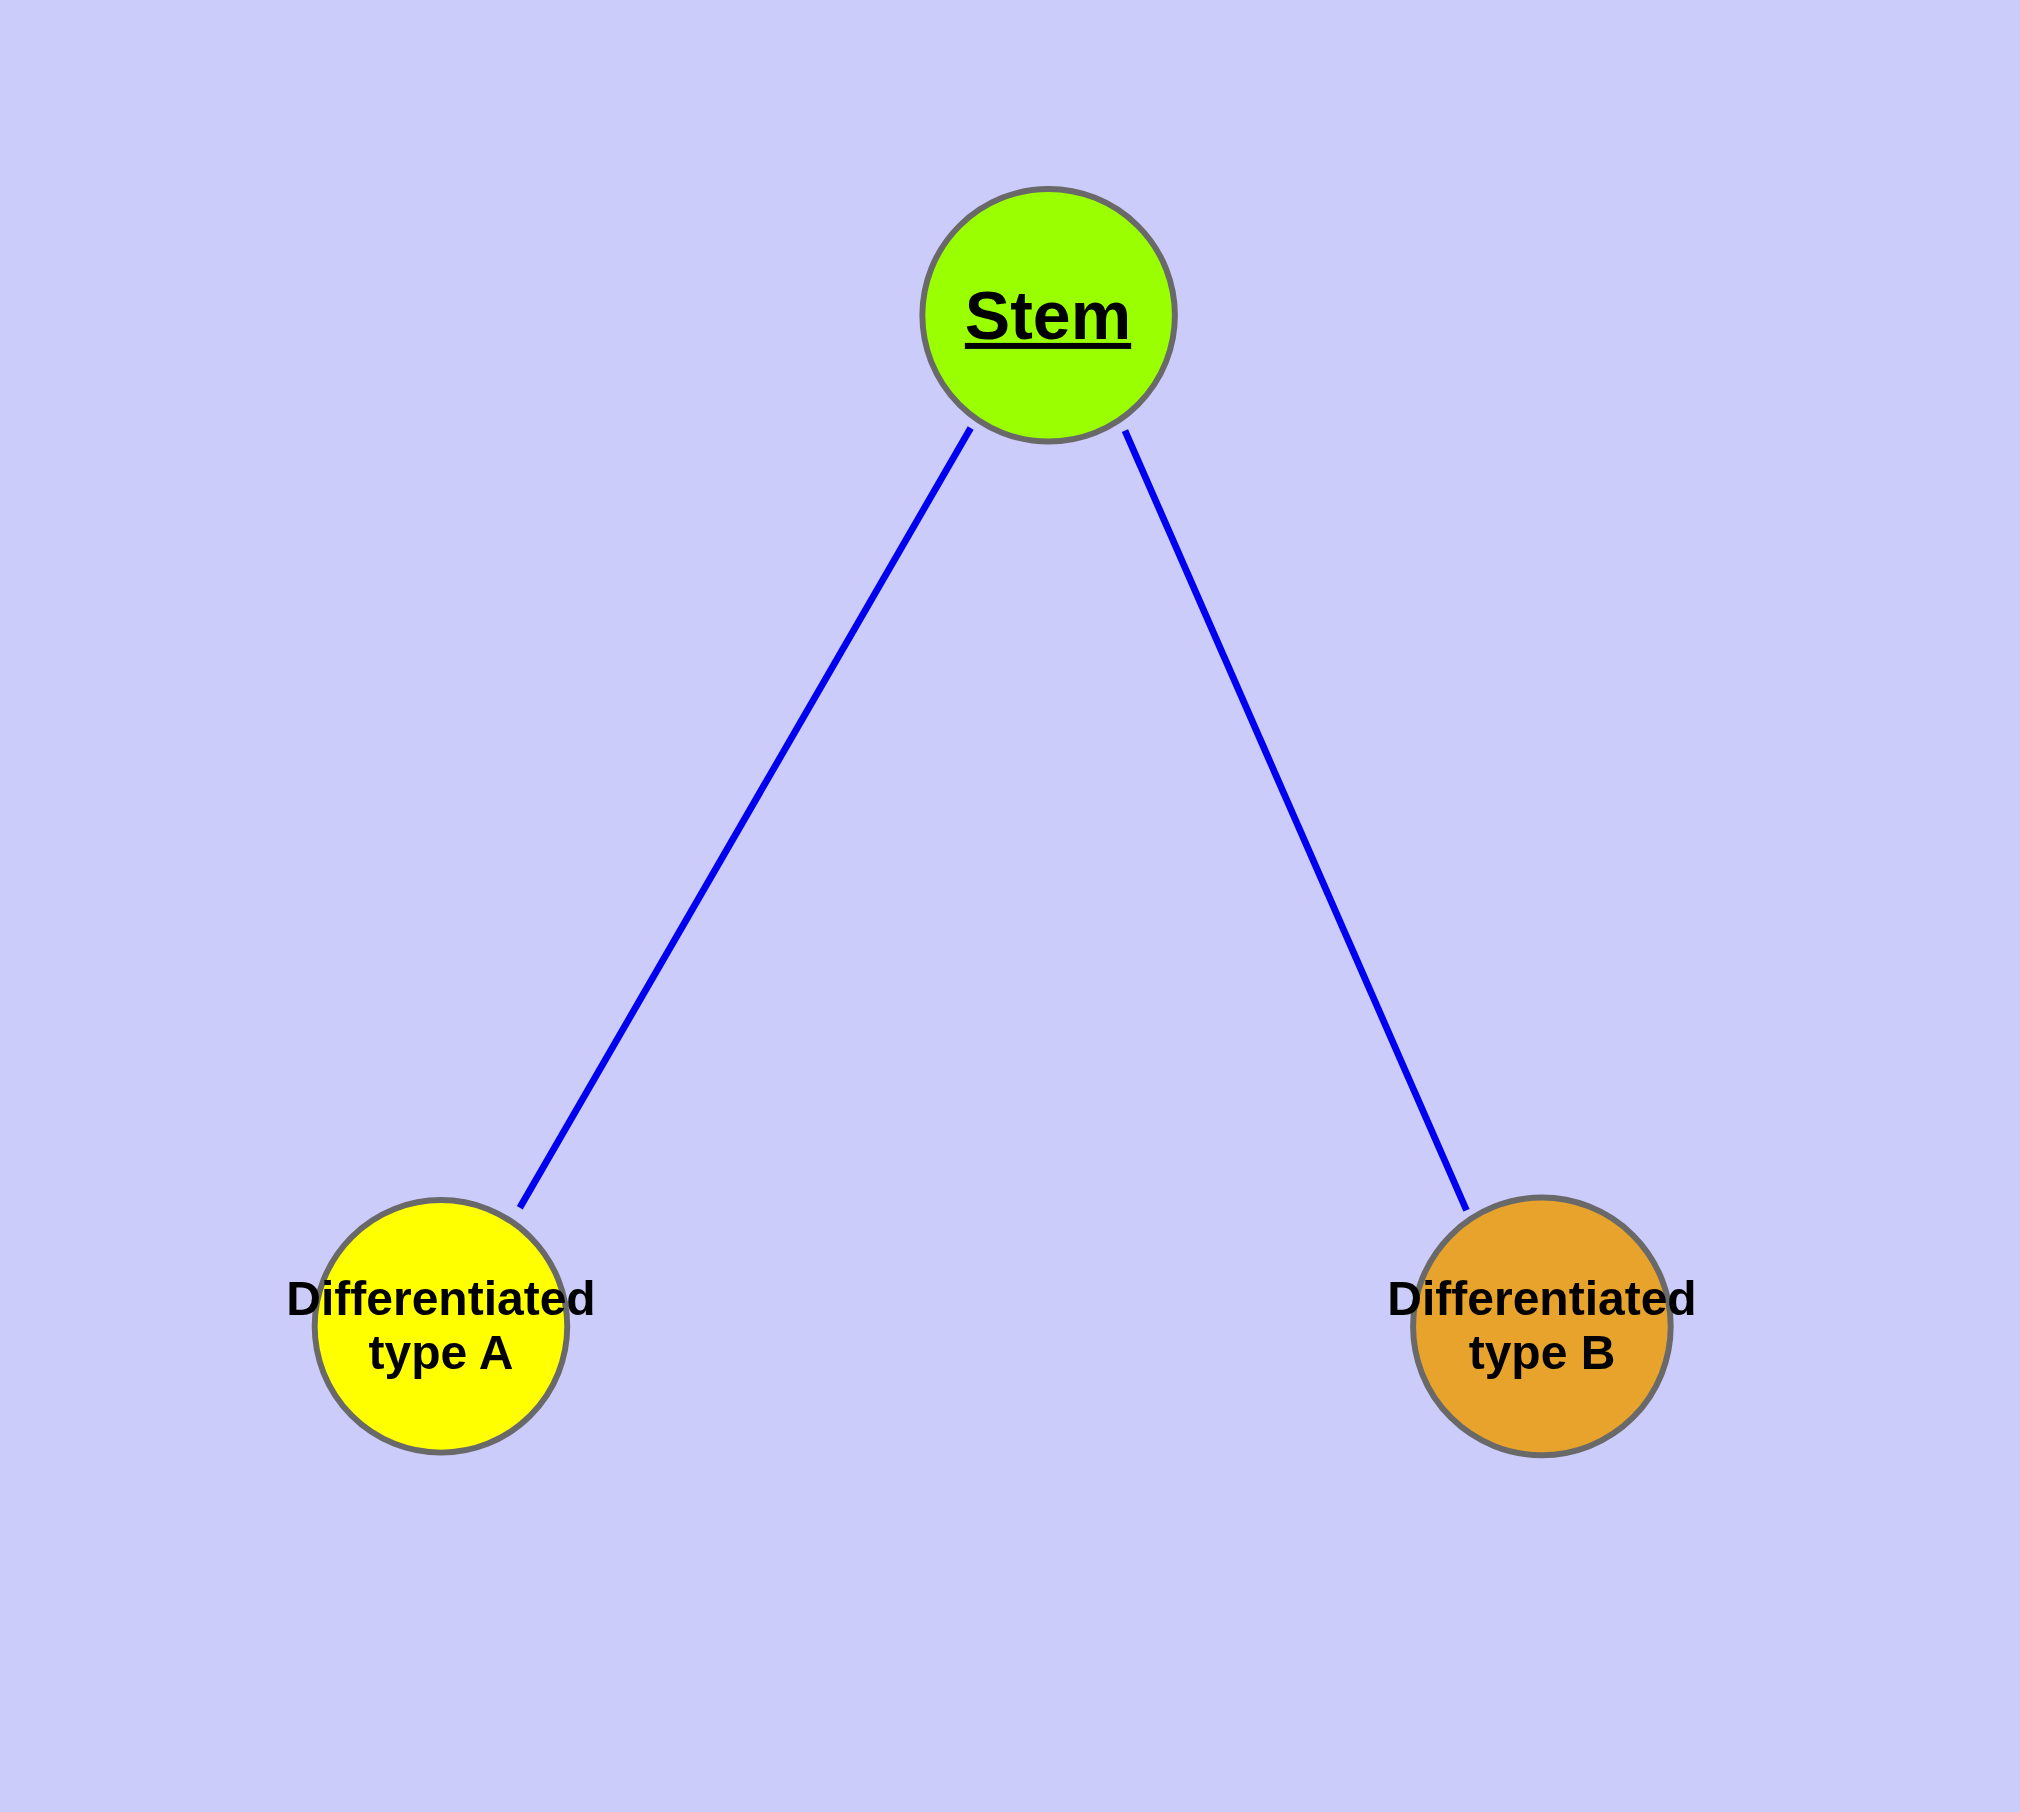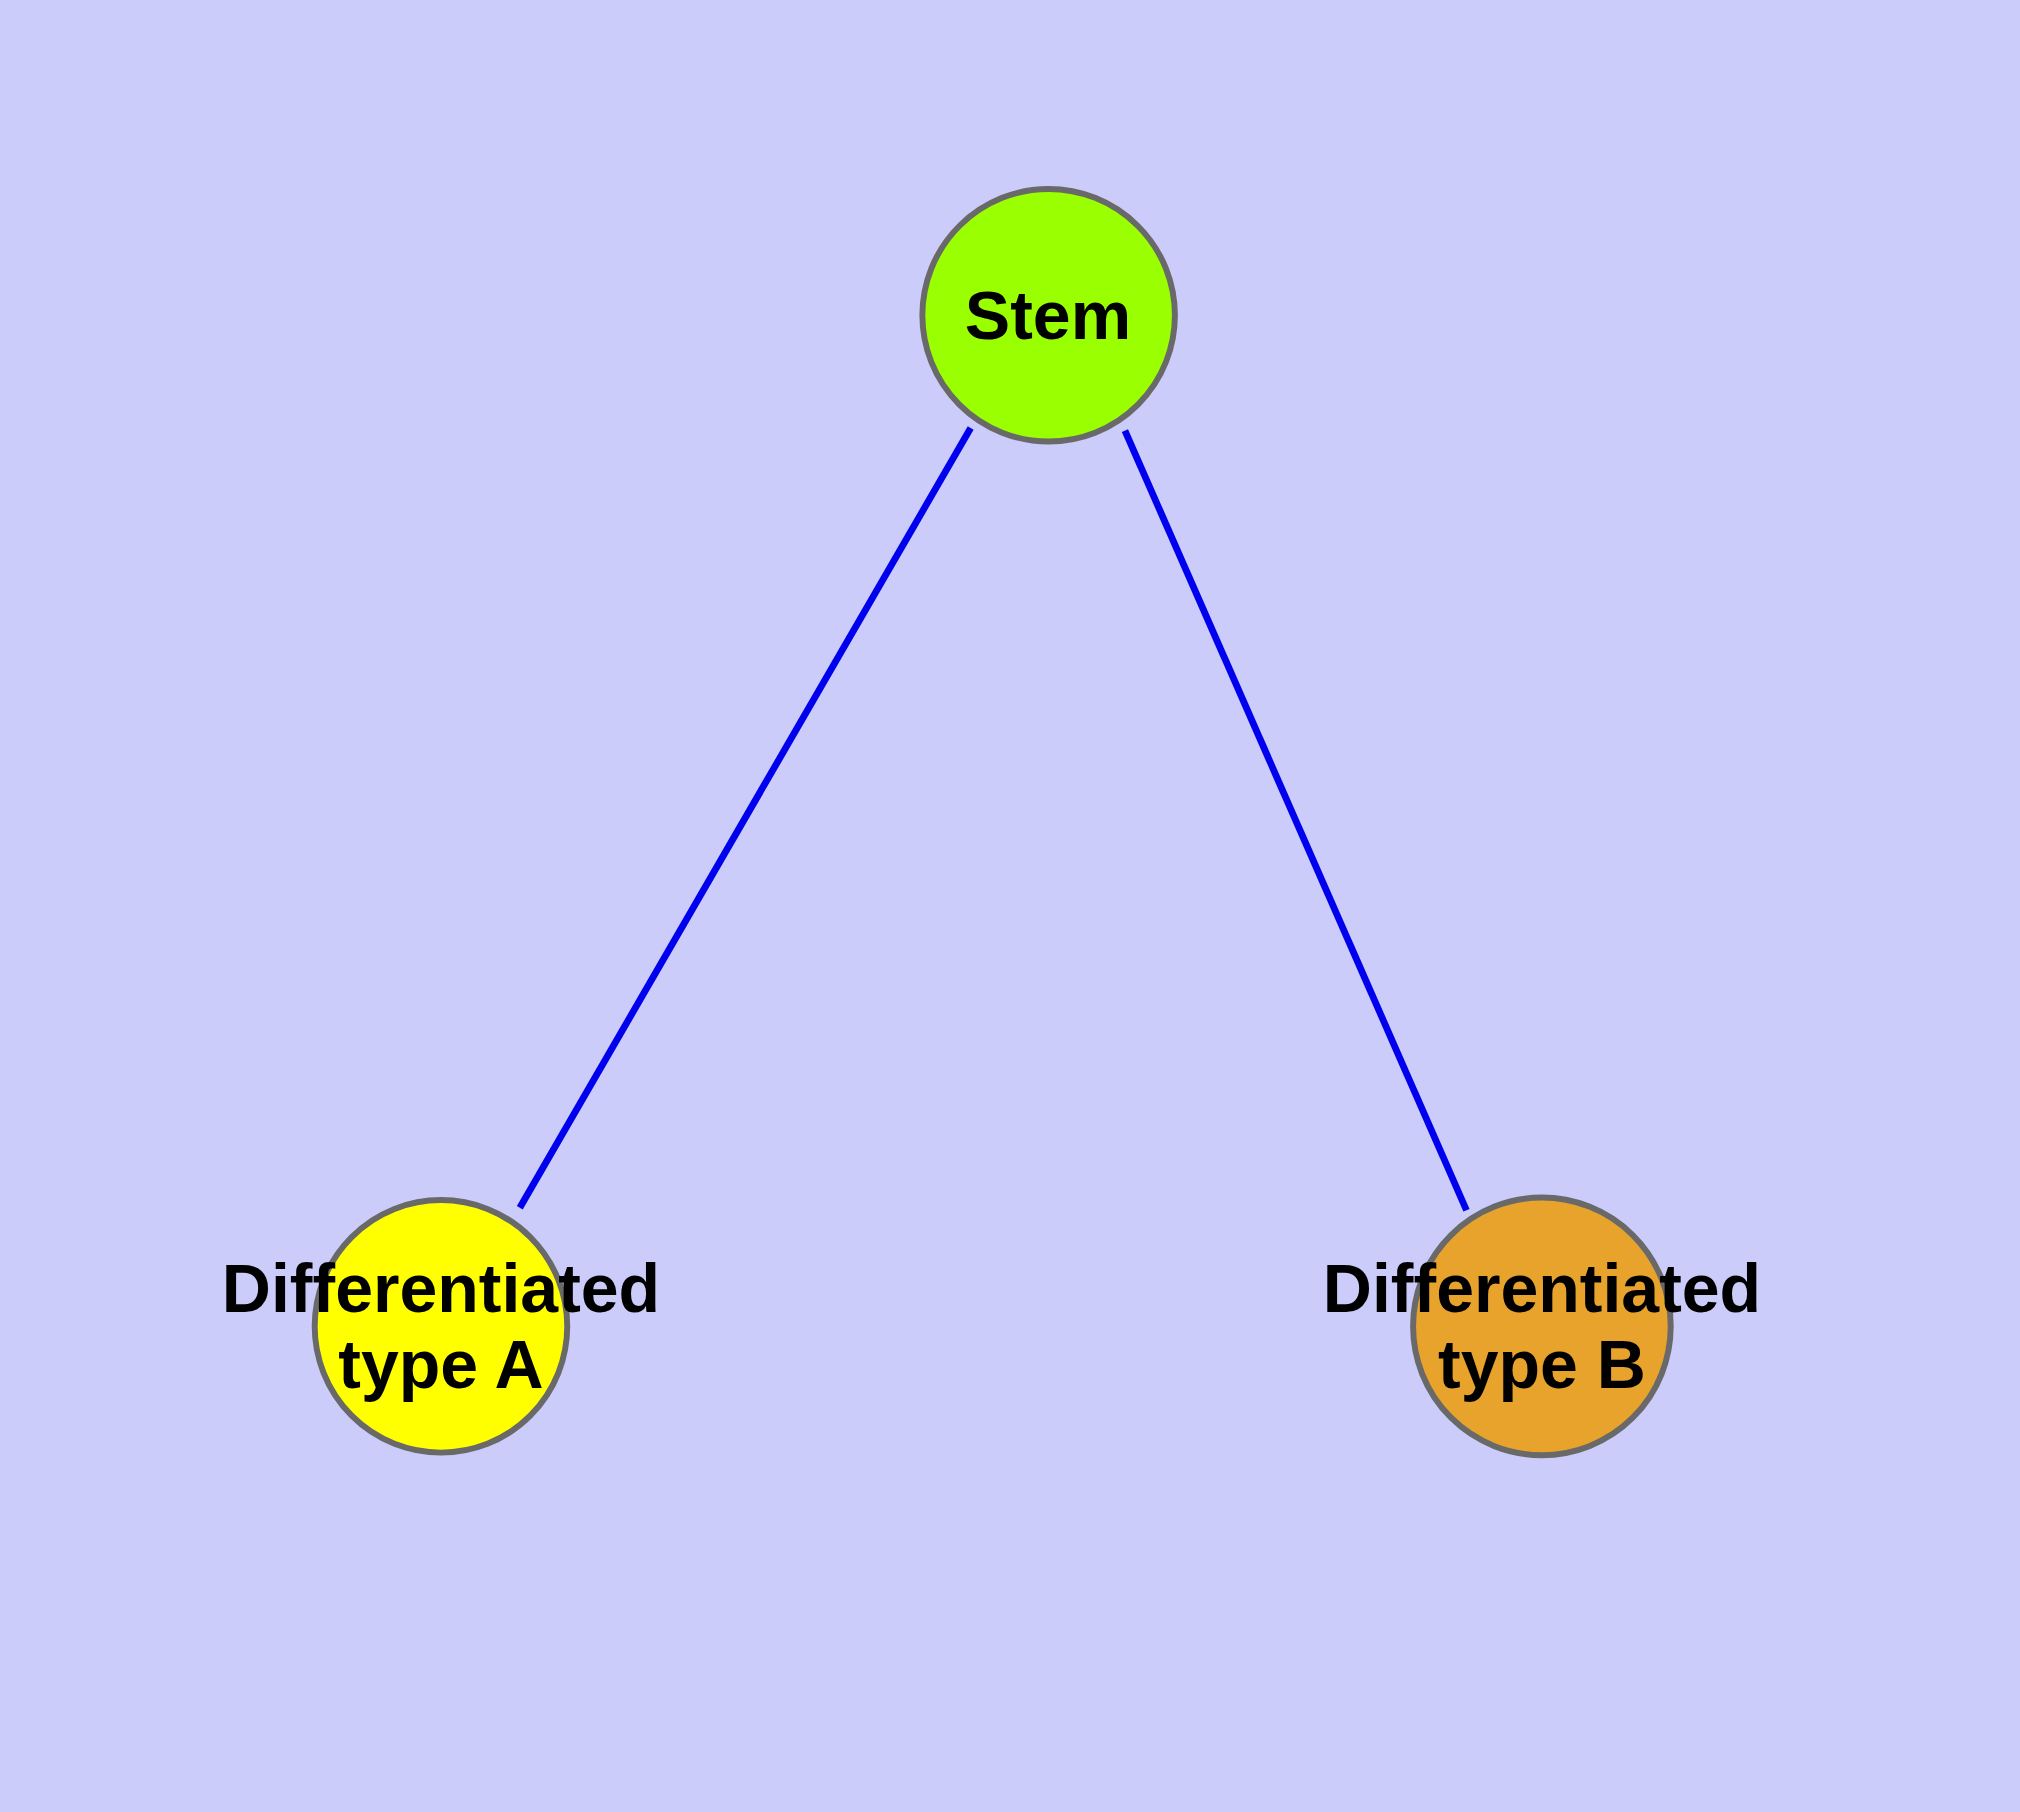--- a/index.html
+++ b/index.html
@@ -22,29 +22,30 @@
     top: 0;
     width: 2021px;
     height: 1812px;
     display: block;
   }
   .node-label {
     position: absolute;
     text-align: center;
     font-family: "Liberation Sans", "DejaVu Sans", sans-serif;
     font-weight: bold;
-    font-size: 68px;
+    font-size: 48px;
     line-height: 1.12;
     color: #000000;
     white-space: pre;
     pointer-events: none;
     transform: translate(-50%, -50%);
   }
   .node-label.single {
     font-size: 68px;
+    text-decoration: underline;
   }
 </style>
 </head>
 <body>
 
 <div id="canvas" style="background: rgb(204, 204, 250);">
 
   <svg id="graph-svg" viewBox="0 0 2384 2138">
     <g>
         <line x1="1145" y1="505" x2="613" y2="1425" stroke="#0000ee" stroke-width="8"></line>

